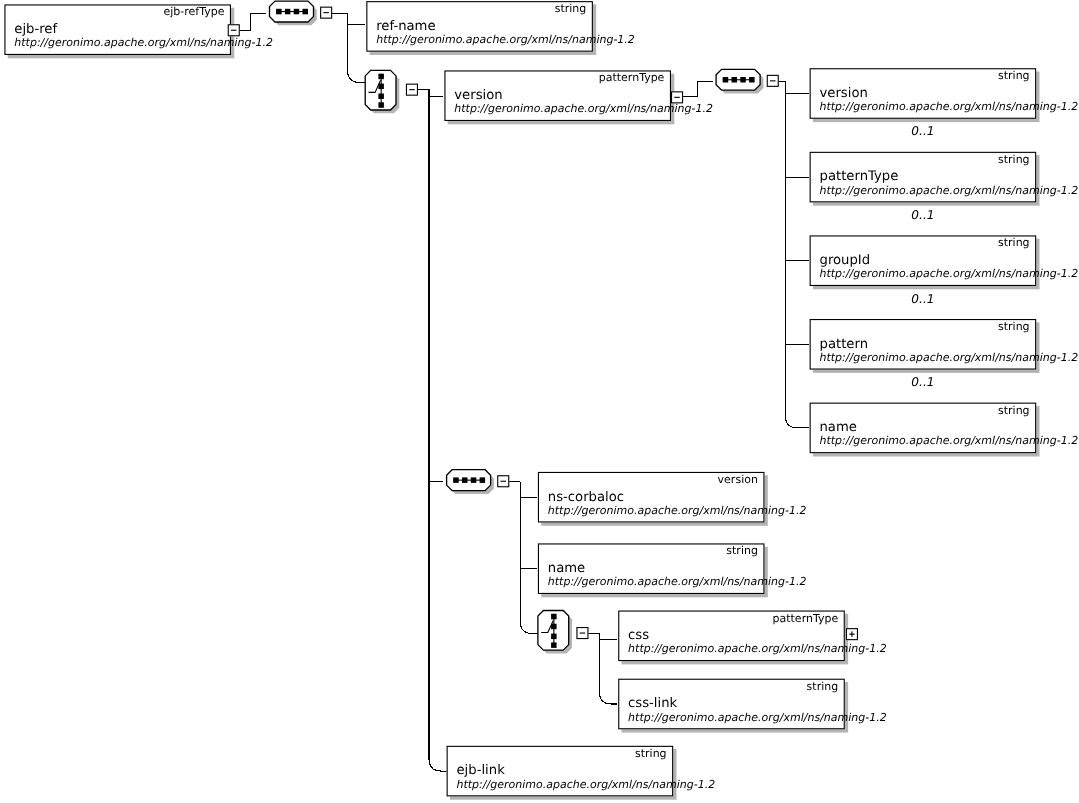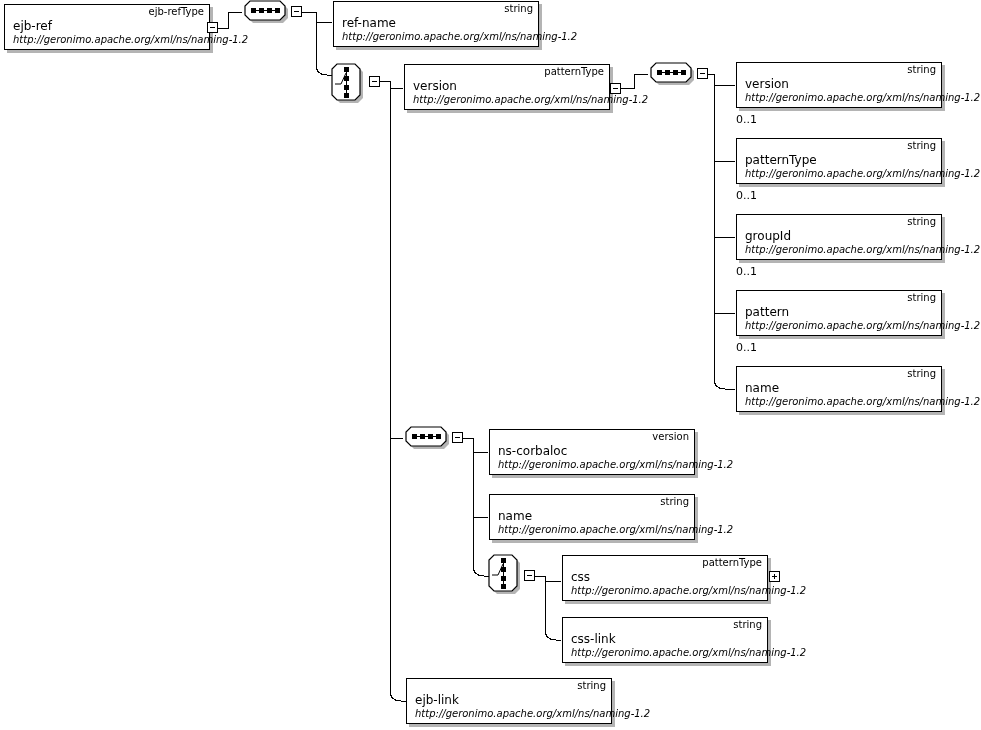--- a/index.html
+++ b/index.html
@@ -29,21 +29,21 @@
     font-size:12px;line-height:14px;font-weight:normal;color:#000;white-space:nowrap;
   }
   .node .ns{
     position:absolute;left:8px;top:29px;
     font-size:10px;line-height:12px;color:#000;white-space:nowrap;font-style:italic;
   }
 
   
   .card{
     position:absolute;font-size:11px;line-height:12px;color:#000;
-    white-space:nowrap;
+    text-align:center;white-space:nowrap;font-style:italic;
   }
 
   
   .exp{
     position:absolute;width:11px;height:11px;box-sizing:border-box;
     background:#ffffff;border:1px solid #000000;
   }
   .exp::before{
     content:"";position:absolute;left:2px;top:4px;width:5px;height:1px;background:#000;
   }

